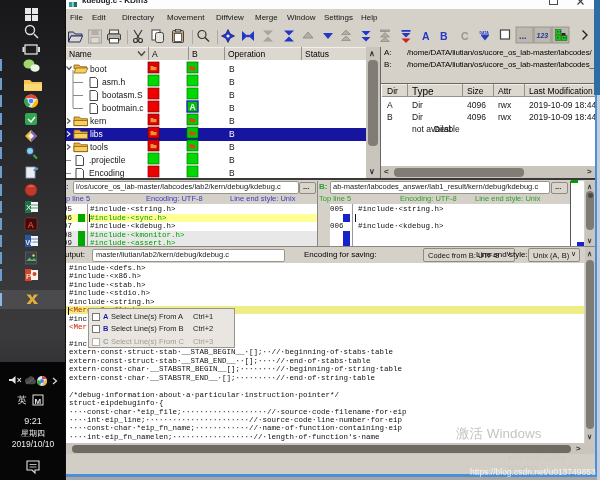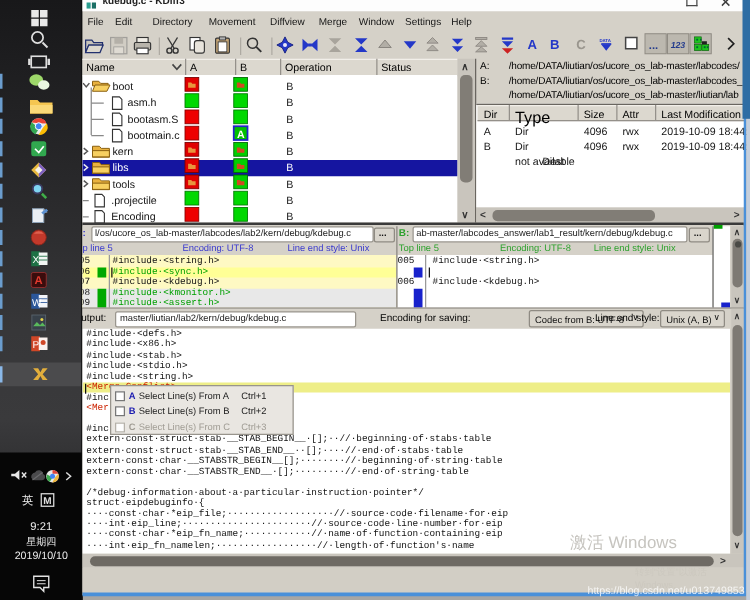--- a/index.html
+++ b/index.html
@@ -433,25 +433,24 @@
 <div class="arr" style="left:369px;top:50px;">∧</div>
 <div class="sbthumb" style="left:368px;top:60px;width:10px;height:86px;"></div>
 <div class="arr" style="left:369px;top:168px;">∨</div>
 
 <div class="abs" style="left:380px;top:47px;width:1px;height:131px;background:#6a6660;"></div>
 <div class="abs" style="left:384px;top:48px;font-size:8px;">A:</div>
 <div class="abs" style="left:384px;top:60px;font-size:8px;">B:</div>
 <div class="abs" style="left:384px;top:86px;font-size:8px;">Dest:</div>
 <div class="abs" style="left:407px;top:48px;width:190px;font-size:8px;letter-spacing:-0.15px;white-space:nowrap;overflow:hidden;">/home/DATA/liutian/os/ucore_os_lab-master/labcodes/</div>
 <div class="abs" style="left:407px;top:60px;width:190px;font-size:8px;letter-spacing:-0.15px;white-space:nowrap;overflow:hidden;">/home/DATA/liutian/os/ucore_os_lab-master/labcodes_</div>
-<div class="abs" style="left:407px;top:71px;width:190px;font-size:8px;letter-spacing:-0.15px;white-space:nowrap;overflow:hidden;">/home/DATA/liutian/os/ucore_os_lab-master/liutian/lab</div>
 <div class="abs" style="left:381px;top:83px;width:215px;height:82px;background:#fff;border-top:1px solid #6a6660;"></div>
 <div class="hdr" style="left:382px;top:84px;width:214px;height:11px;"></div>
 <div class="abs" style="left:387px;top:85.5px;font-size:8.5px;">Dir</div>
-<div class="abs" style="left:412px;top:85.5px;font-size:13px;">Type</div>
+<div class="abs" style="left:412px;top:85.5px;font-size:10px;">Type</div>
 <div class="abs" style="left:467px;top:85.5px;font-size:8.5px;">Size</div>
 <div class="abs" style="left:498px;top:85.5px;font-size:8.5px;">Attr</div>
 <div class="abs" style="left:529px;top:85.5px;font-size:8.5px;">Last Modification</div>
 <div class="hsep" style="left:407px;top:84px;height:12px"></div>
 <div class="hsep" style="left:462px;top:84px;height:12px"></div>
 <div class="hsep" style="left:493px;top:84px;height:12px"></div>
 <div class="hsep" style="left:524px;top:84px;height:12px"></div>
 <div class="row" style="left:387px;top:99.5px;">A</div>
     <div class="row" style="left:412px;top:99.5px;">Dir</div>
     <div class="row" style="left:467px;top:99.5px;">4096</div>
@@ -488,32 +487,32 @@
       <span style="position:absolute;left:3px;top:-1px;font-weight:bold;">...</span>
     </div>
 
 <div class="abs bluetxt" style="left:66px;top:194px;font-size:7.5px;">p line 5</div>
 <div class="abs bluetxt" style="left:146px;top:194px;font-size:7.5px;">Encoding: UTF-8</div>
 <div class="abs bluetxt" style="left:230px;top:194px;font-size:7.5px;">Line end style: Unix</div>
 <div class="abs greentxt" style="left:319px;top:194px;font-size:7.5px;">Top line 5</div>
 <div class="abs greentxt" style="left:400px;top:194px;font-size:7.5px;">Encoding: UTF-8</div>
 <div class="abs greentxt" style="left:475px;top:194px;font-size:7.5px;">Line end style: Unix</div>
 
-<div class="abs" style="left:66px;top:204.3px;width:251px;height:41.7px;background:#fef9c3;overflow:hidden;">
+<div class="abs" style="left:66px;top:204.3px;width:251px;height:41.7px;background:#ffffff;overflow:hidden;">
   <div class="abs" style="left:0;top:9.6px;width:251px;height:8.45px;background:#ffff96;"></div>
   <div class="abs" style="left:0;top:26.5px;width:251px;height:16.9px;background:#e8e8e8;"></div>
   <div class="abs" style="left:12px;top:9.4px;width:7px;height:8.6px;background:#00a800;"></div>
   <div class="abs" style="left:12px;top:26.3px;width:7px;height:17.2px;background:#00a800;"></div>
   <div class="abs" style="left:20.5px;top:0;width:1px;height:44px;background:#999;"></div>
   <div class="abs code" style="left:-3px;top:1.2px;">05<br>06<br>07<br>08<br>09</div>
   <div class="abs" style="left:22.5px;top:10px;width:1.4px;height:7.5px;background:#111;"></div>
   <div class="abs code" style="left:24px;top:1.2px;">#include·&lt;string.h&gt;<br><span style="color:#00a000">#include·&lt;sync.h&gt;</span><br>#include·&lt;kdebug.h&gt;<br><span style="color:#00a000">#include·&lt;kmonitor.h&gt;</span><br><span style="color:#00a000">#include·&lt;assert.h&gt;</span></div>
 </div>
 
-<div class="abs" style="left:318px;top:204.3px;width:252px;height:41.7px;background:#fff;overflow:hidden;">
+<div class="abs" style="left:330px;top:204.3px;width:252px;height:41.7px;background:#fff;overflow:hidden;">
   <div class="abs code" style="left:0px;top:1.2px;">005<br><br>006</div>
   <div class="abs" style="left:13px;top:9.4px;width:7px;height:8.6px;background:#1822cc;"></div>
   <div class="abs" style="left:13px;top:26.3px;width:7px;height:17.2px;background:#1822cc;"></div>
   <div class="abs" style="left:22px;top:0;width:1px;height:44px;background:#999;"></div>
   <div class="abs" style="left:25px;top:10px;width:1.4px;height:7.5px;background:#111;"></div>
   <div class="abs code" style="left:28px;top:1.2px;">#include·&lt;string.h&gt;<br><br>#include·&lt;kdebug.h&gt;</div>
 </div>
 <div class="abs" style="left:317px;top:181px;width:1px;height:65px;background:#8a8680;"></div>
 
 <div class="abs" style="left:570px;top:181px;width:1px;height:65px;background:#555;"></div>

